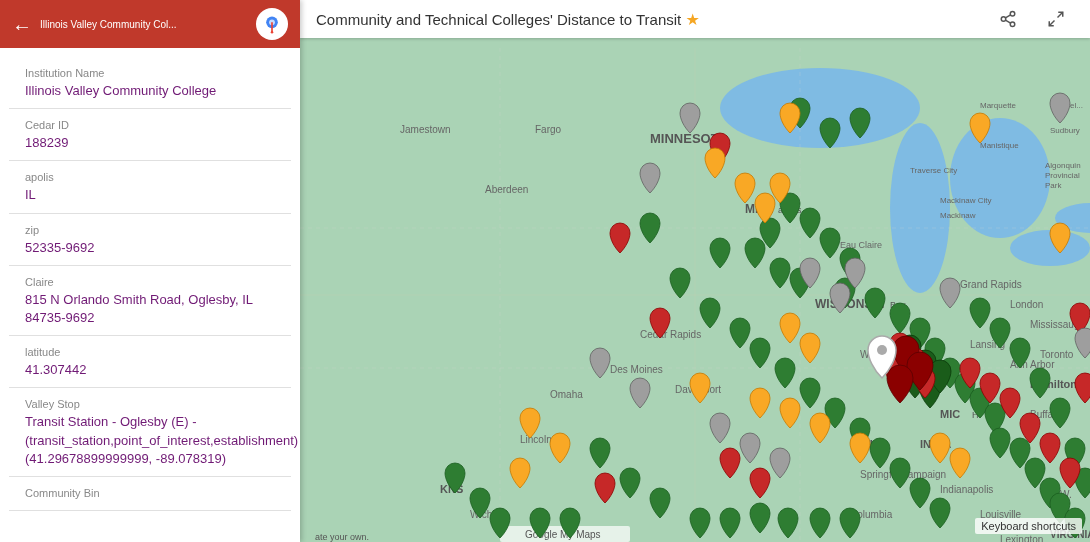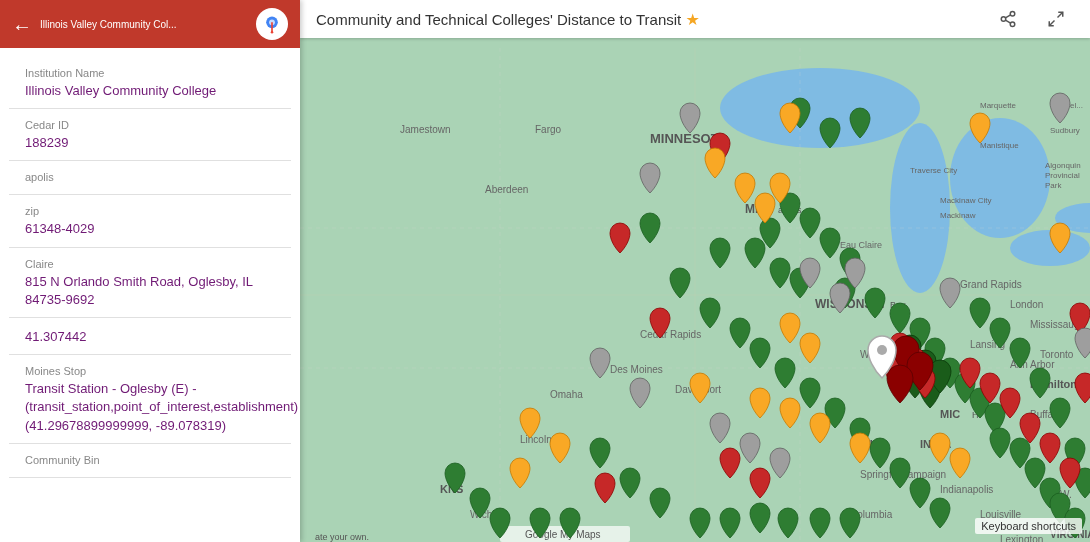--- a/index.html
+++ b/index.html
@@ -188,34 +188,36 @@
     <div class="field-group">
       <div class="field-label">Institution Name</div>
       <div class="field-value">Illinois Valley Community College</div>
     </div>
     <div class="field-group">
       <div class="field-label">Cedar ID</div>
       <div class="field-value">188239</div>
     </div>
     <div class="field-group">
       <div class="field-label">apolis</div>
+      <div class="field-value">IL</div>
     </div>
     <div class="field-group">
       <div class="field-label">zip</div>
-      <div class="field-value">61348-4029</div>
+      <div class="field-value">52335-9692</div>
     </div>
     <div class="field-group">
       <div class="field-label">Claire</div>
       <div class="field-value">815 N Orlando Smith Road, Oglesby, IL 84735-9692</div>
     </div>
     <div class="field-group">
+      <div class="field-label">latitude</div>
       <div class="field-value">41.307442</div>
     </div>
     <div class="field-group">
-      <div class="field-label">Moines Stop</div>
+      <div class="field-label">Valley Stop</div>
       <div class="field-value">Transit Station - Oglesby (E) - (transit_station,point_of_interest,establishment) (41.29678899999999, -89.078319)</div>
     </div>
     <div class="field-group">
       <div class="field-label">Community Bin</div>
 
     </div>
 
   </div>
 </div>
 

